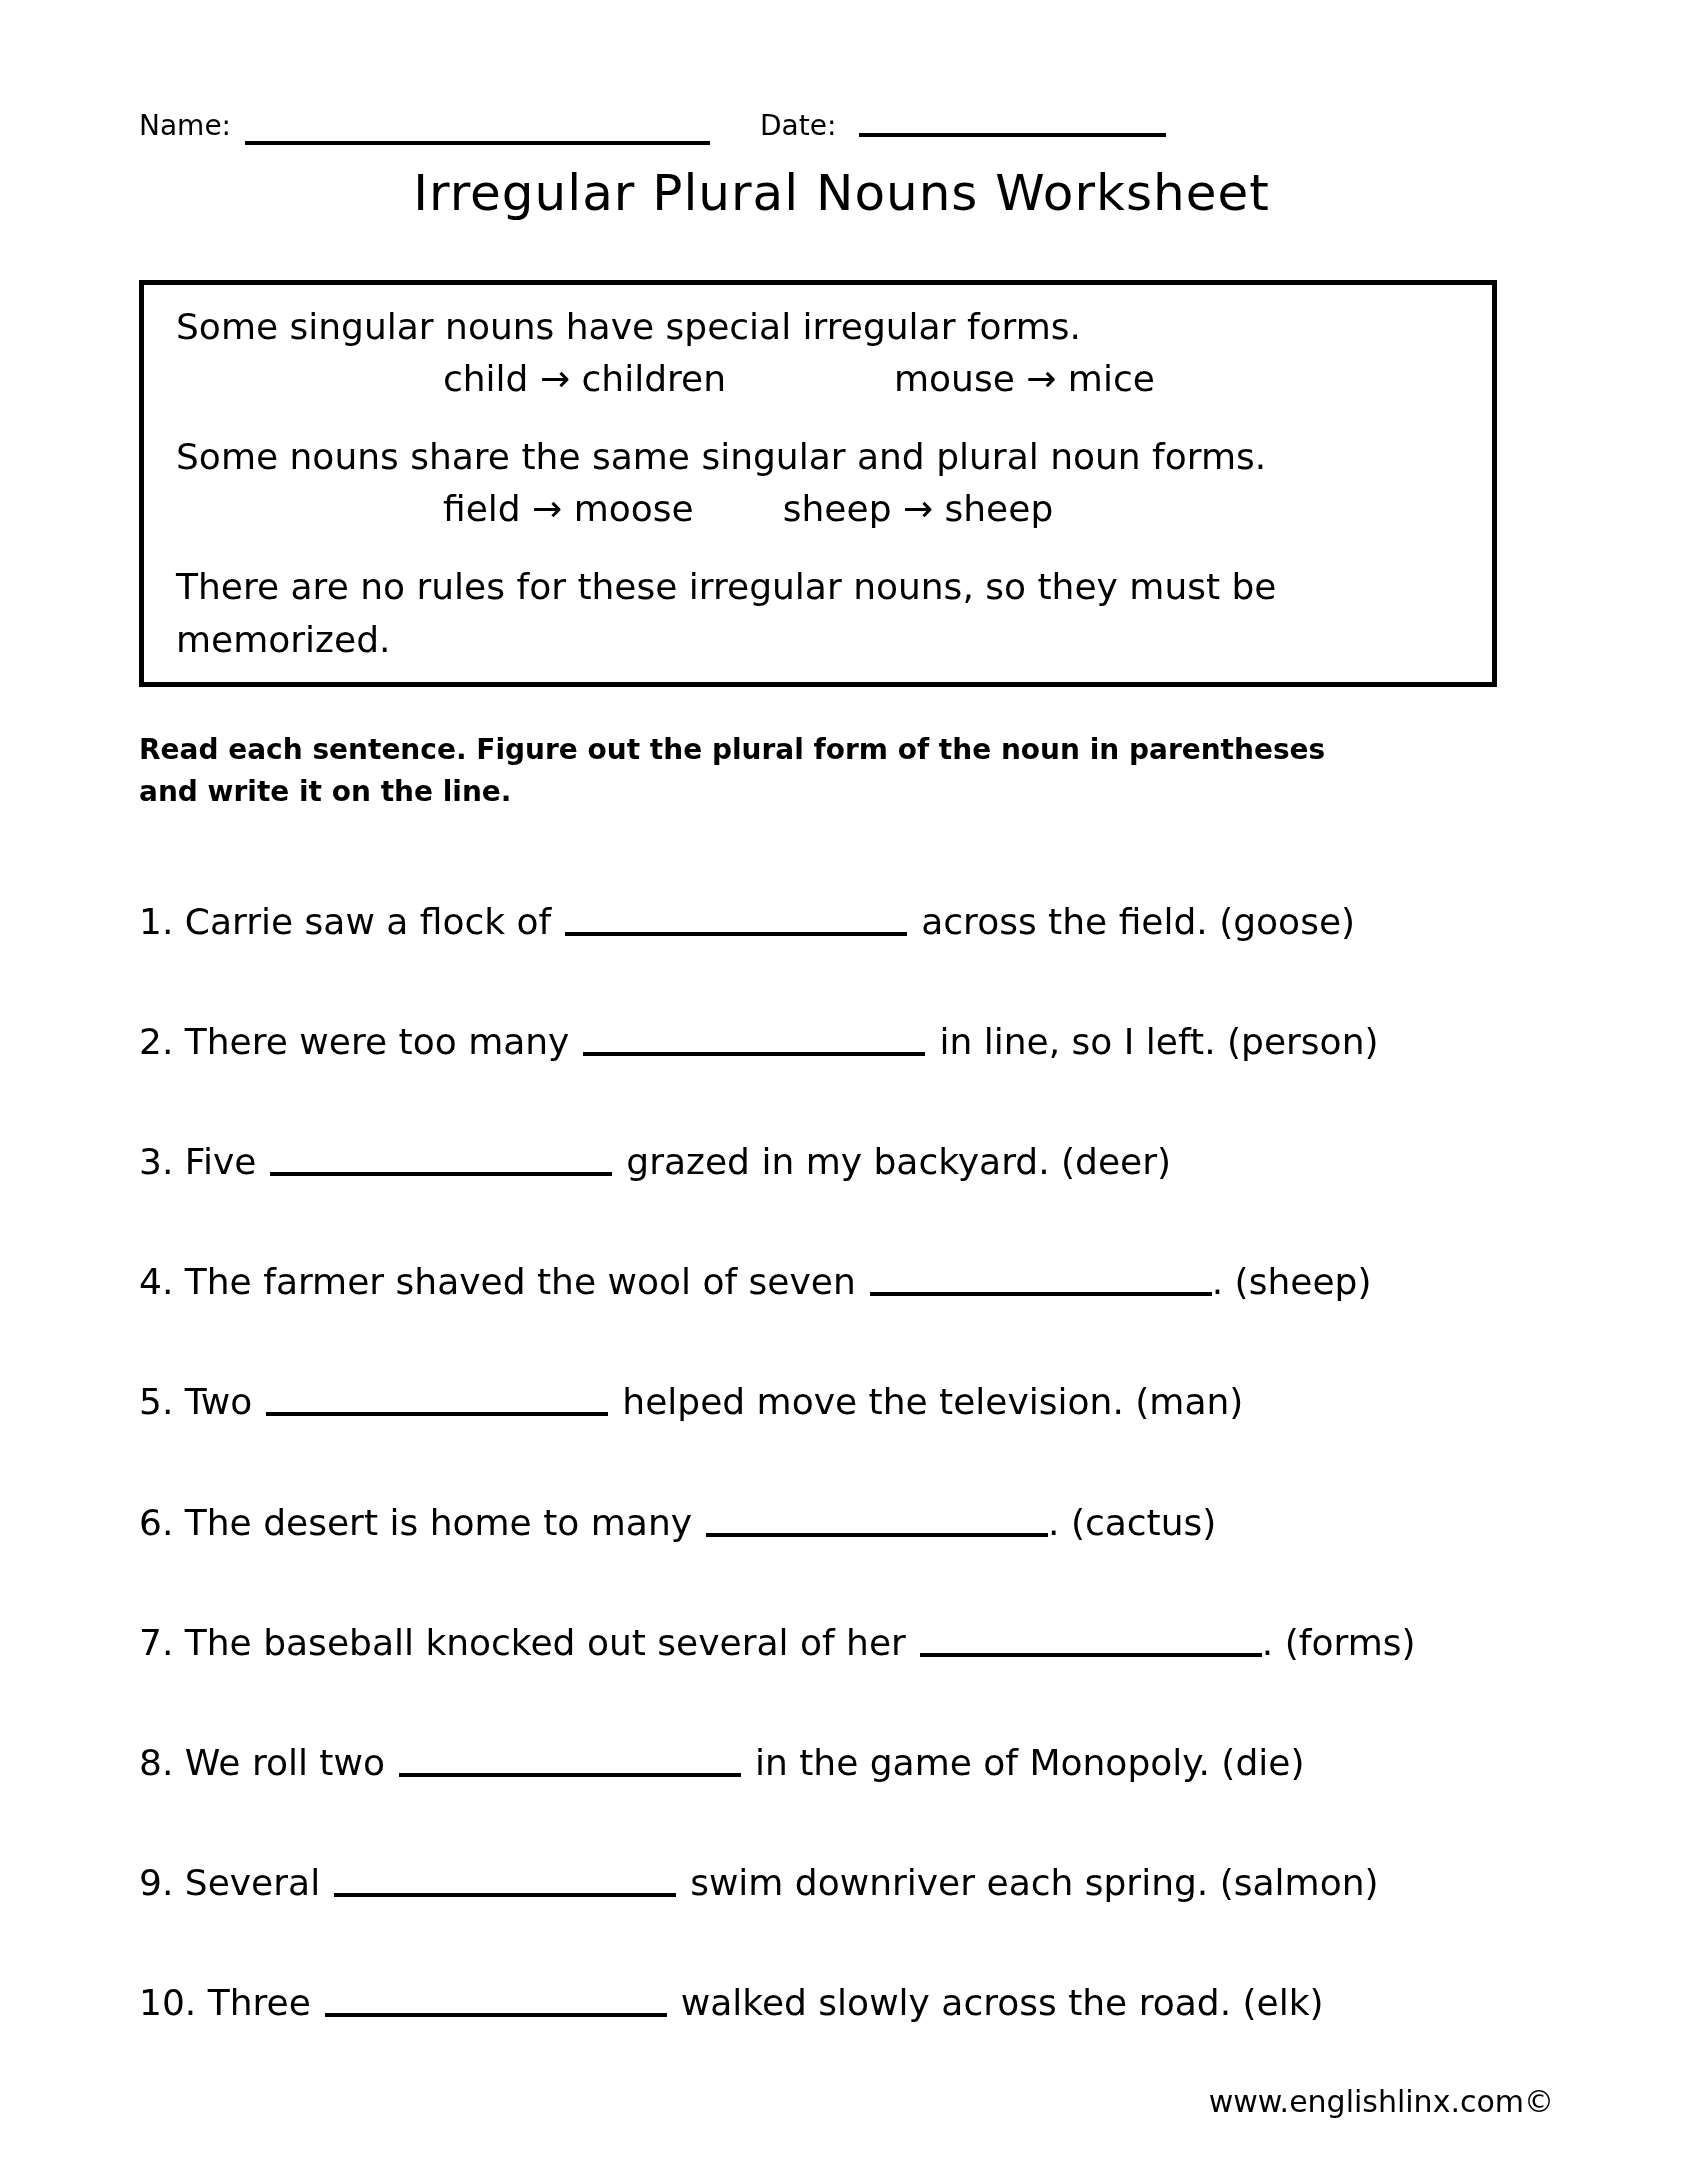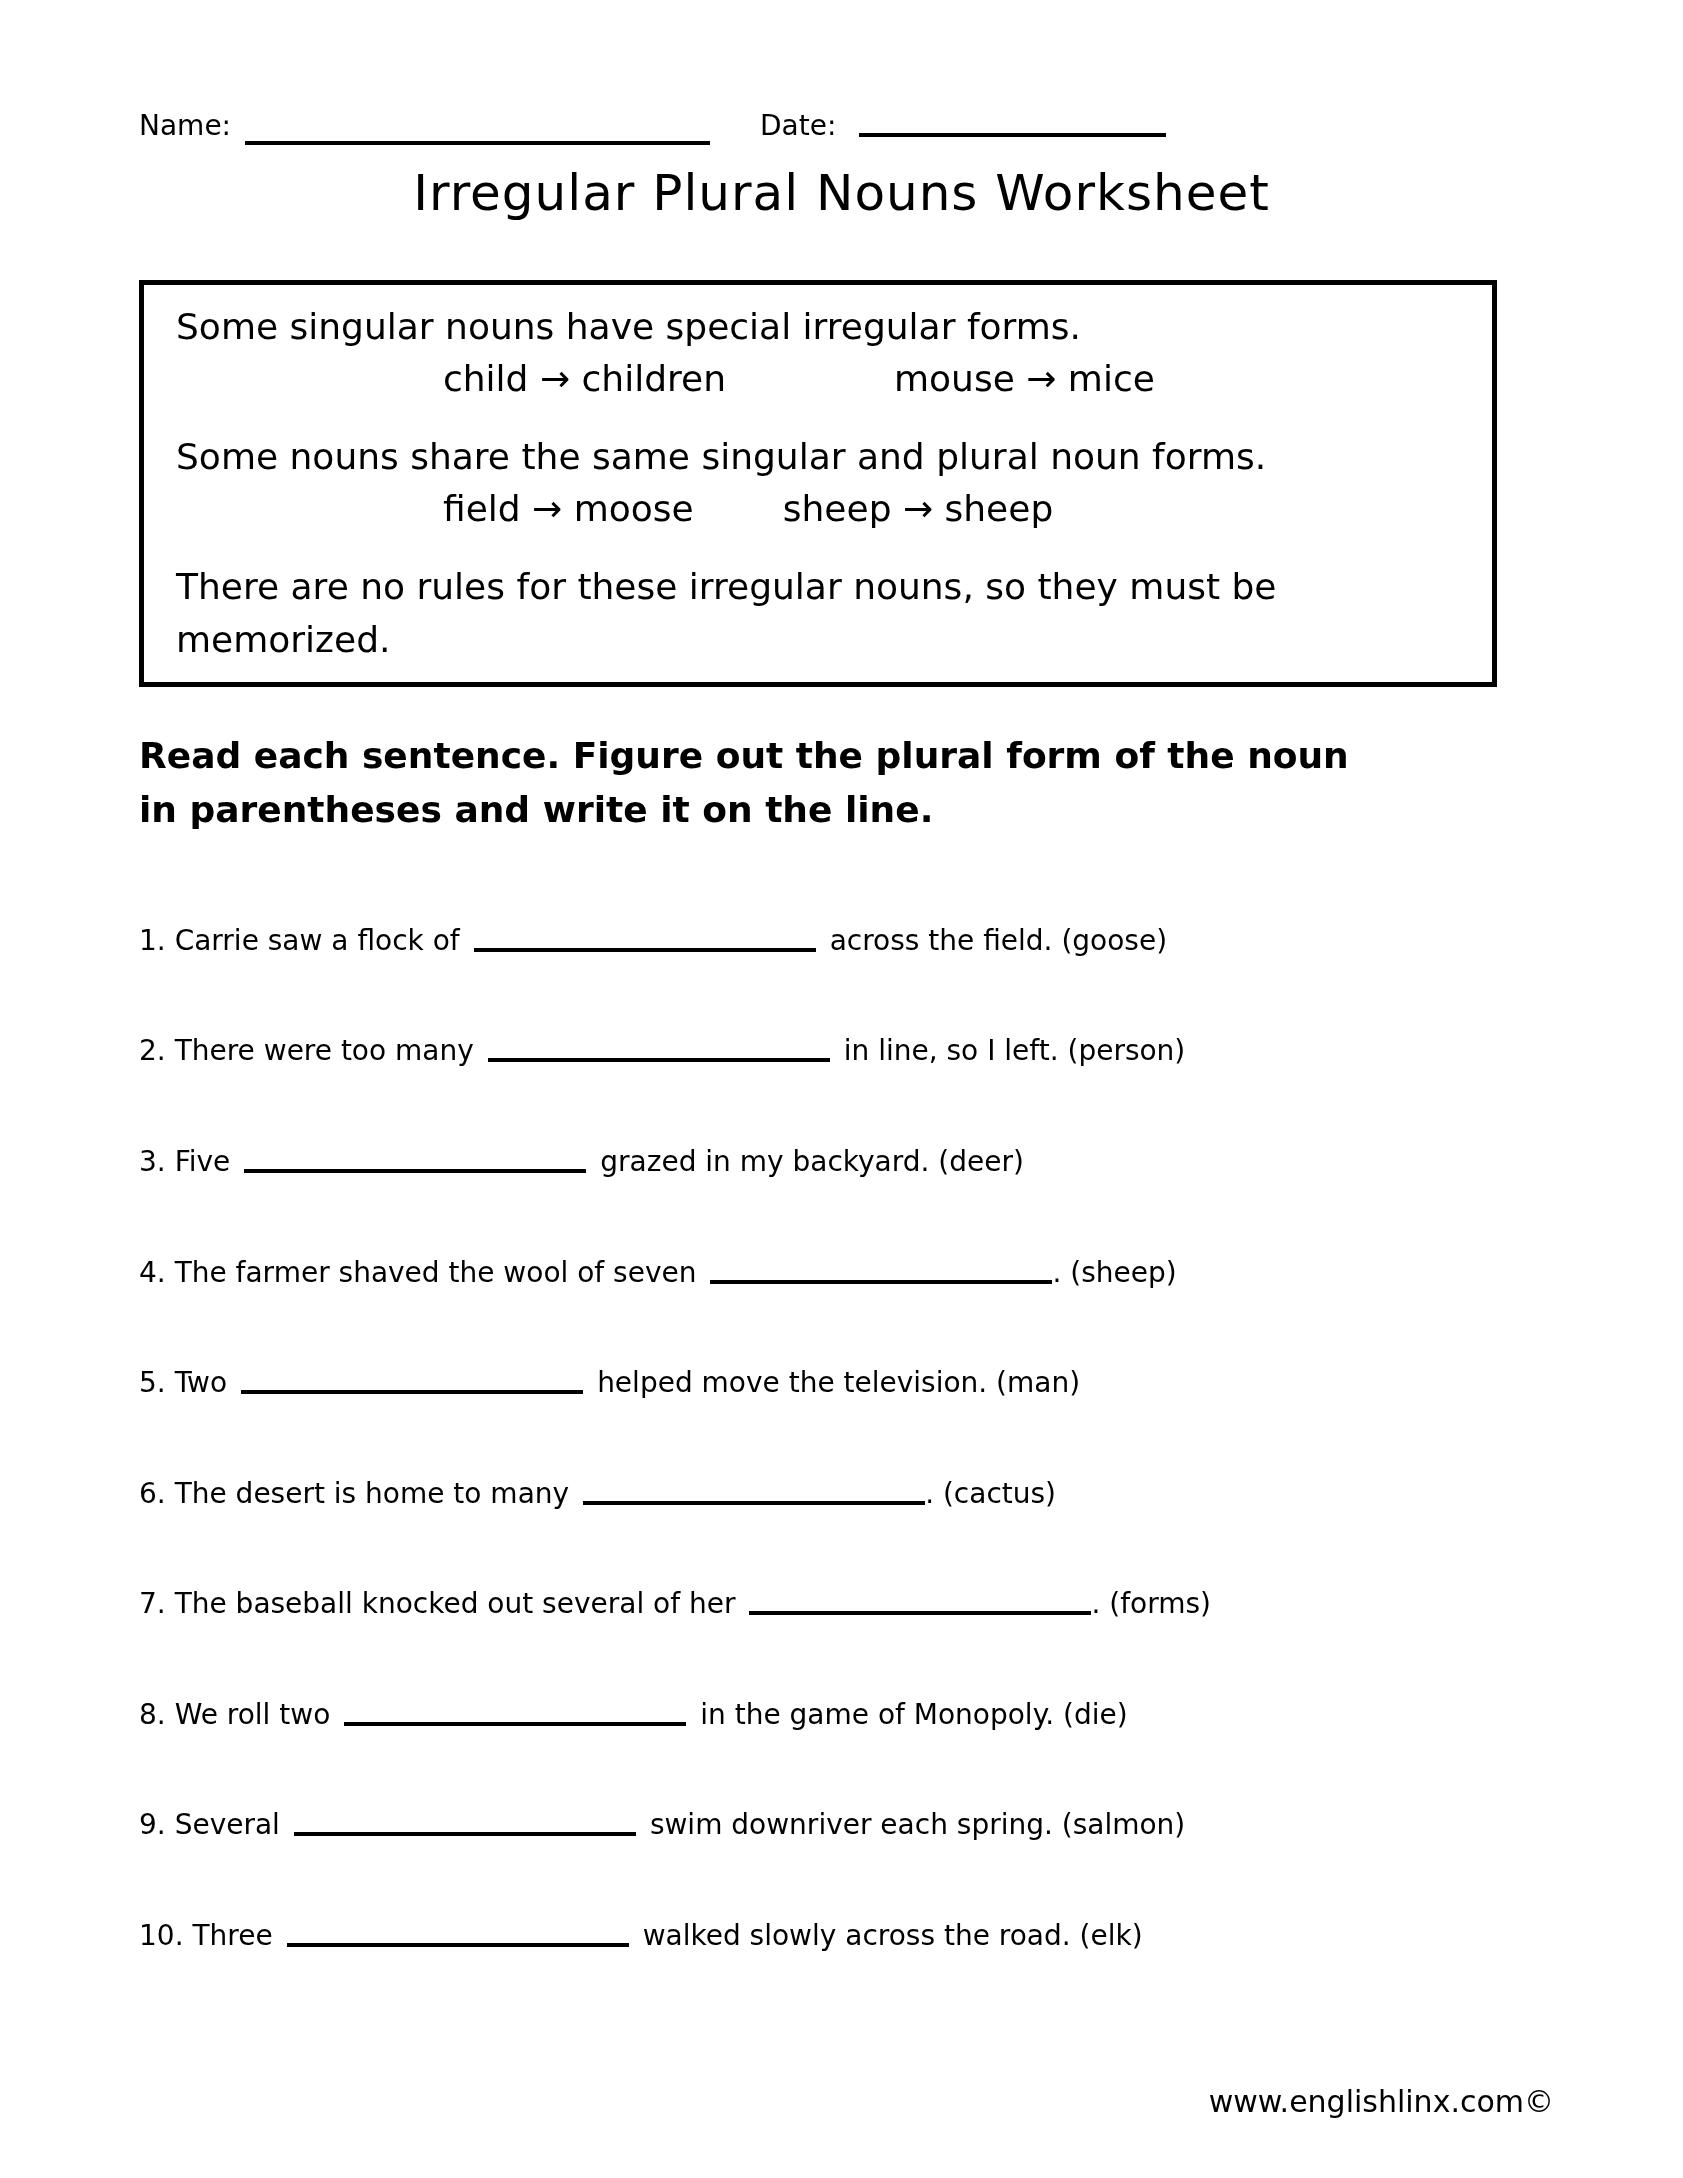--- a/index.html
+++ b/index.html
@@ -57,28 +57,28 @@
     white-space: nowrap;
   }
   .example-first-1 { margin-right: 168px; }
   .example-first-2 { margin-right: 89px; }
   .rule-2 { margin-top: 26px; }
   .rules-note { margin-top: 26px; }
   
   .instructions {
     margin-top: 42px;
     max-width: 1238px;
-    font-size: 36px;
+    font-size: 28px;
     font-weight: bold;
     line-height: 1.5;
   }
   
   .questions { margin-top: 87px; }
   .question {
-    font-size: 28px;
+    font-size: 36px;
     line-height: 1.2;
     margin-bottom: 77px;
     white-space: nowrap;
   }
   .answer-blank { width: 342px; margin-left: 14px; }
   .gap { margin-left: 14px; }
   
   .footer {
     position: absolute;
     top: 2084px;

